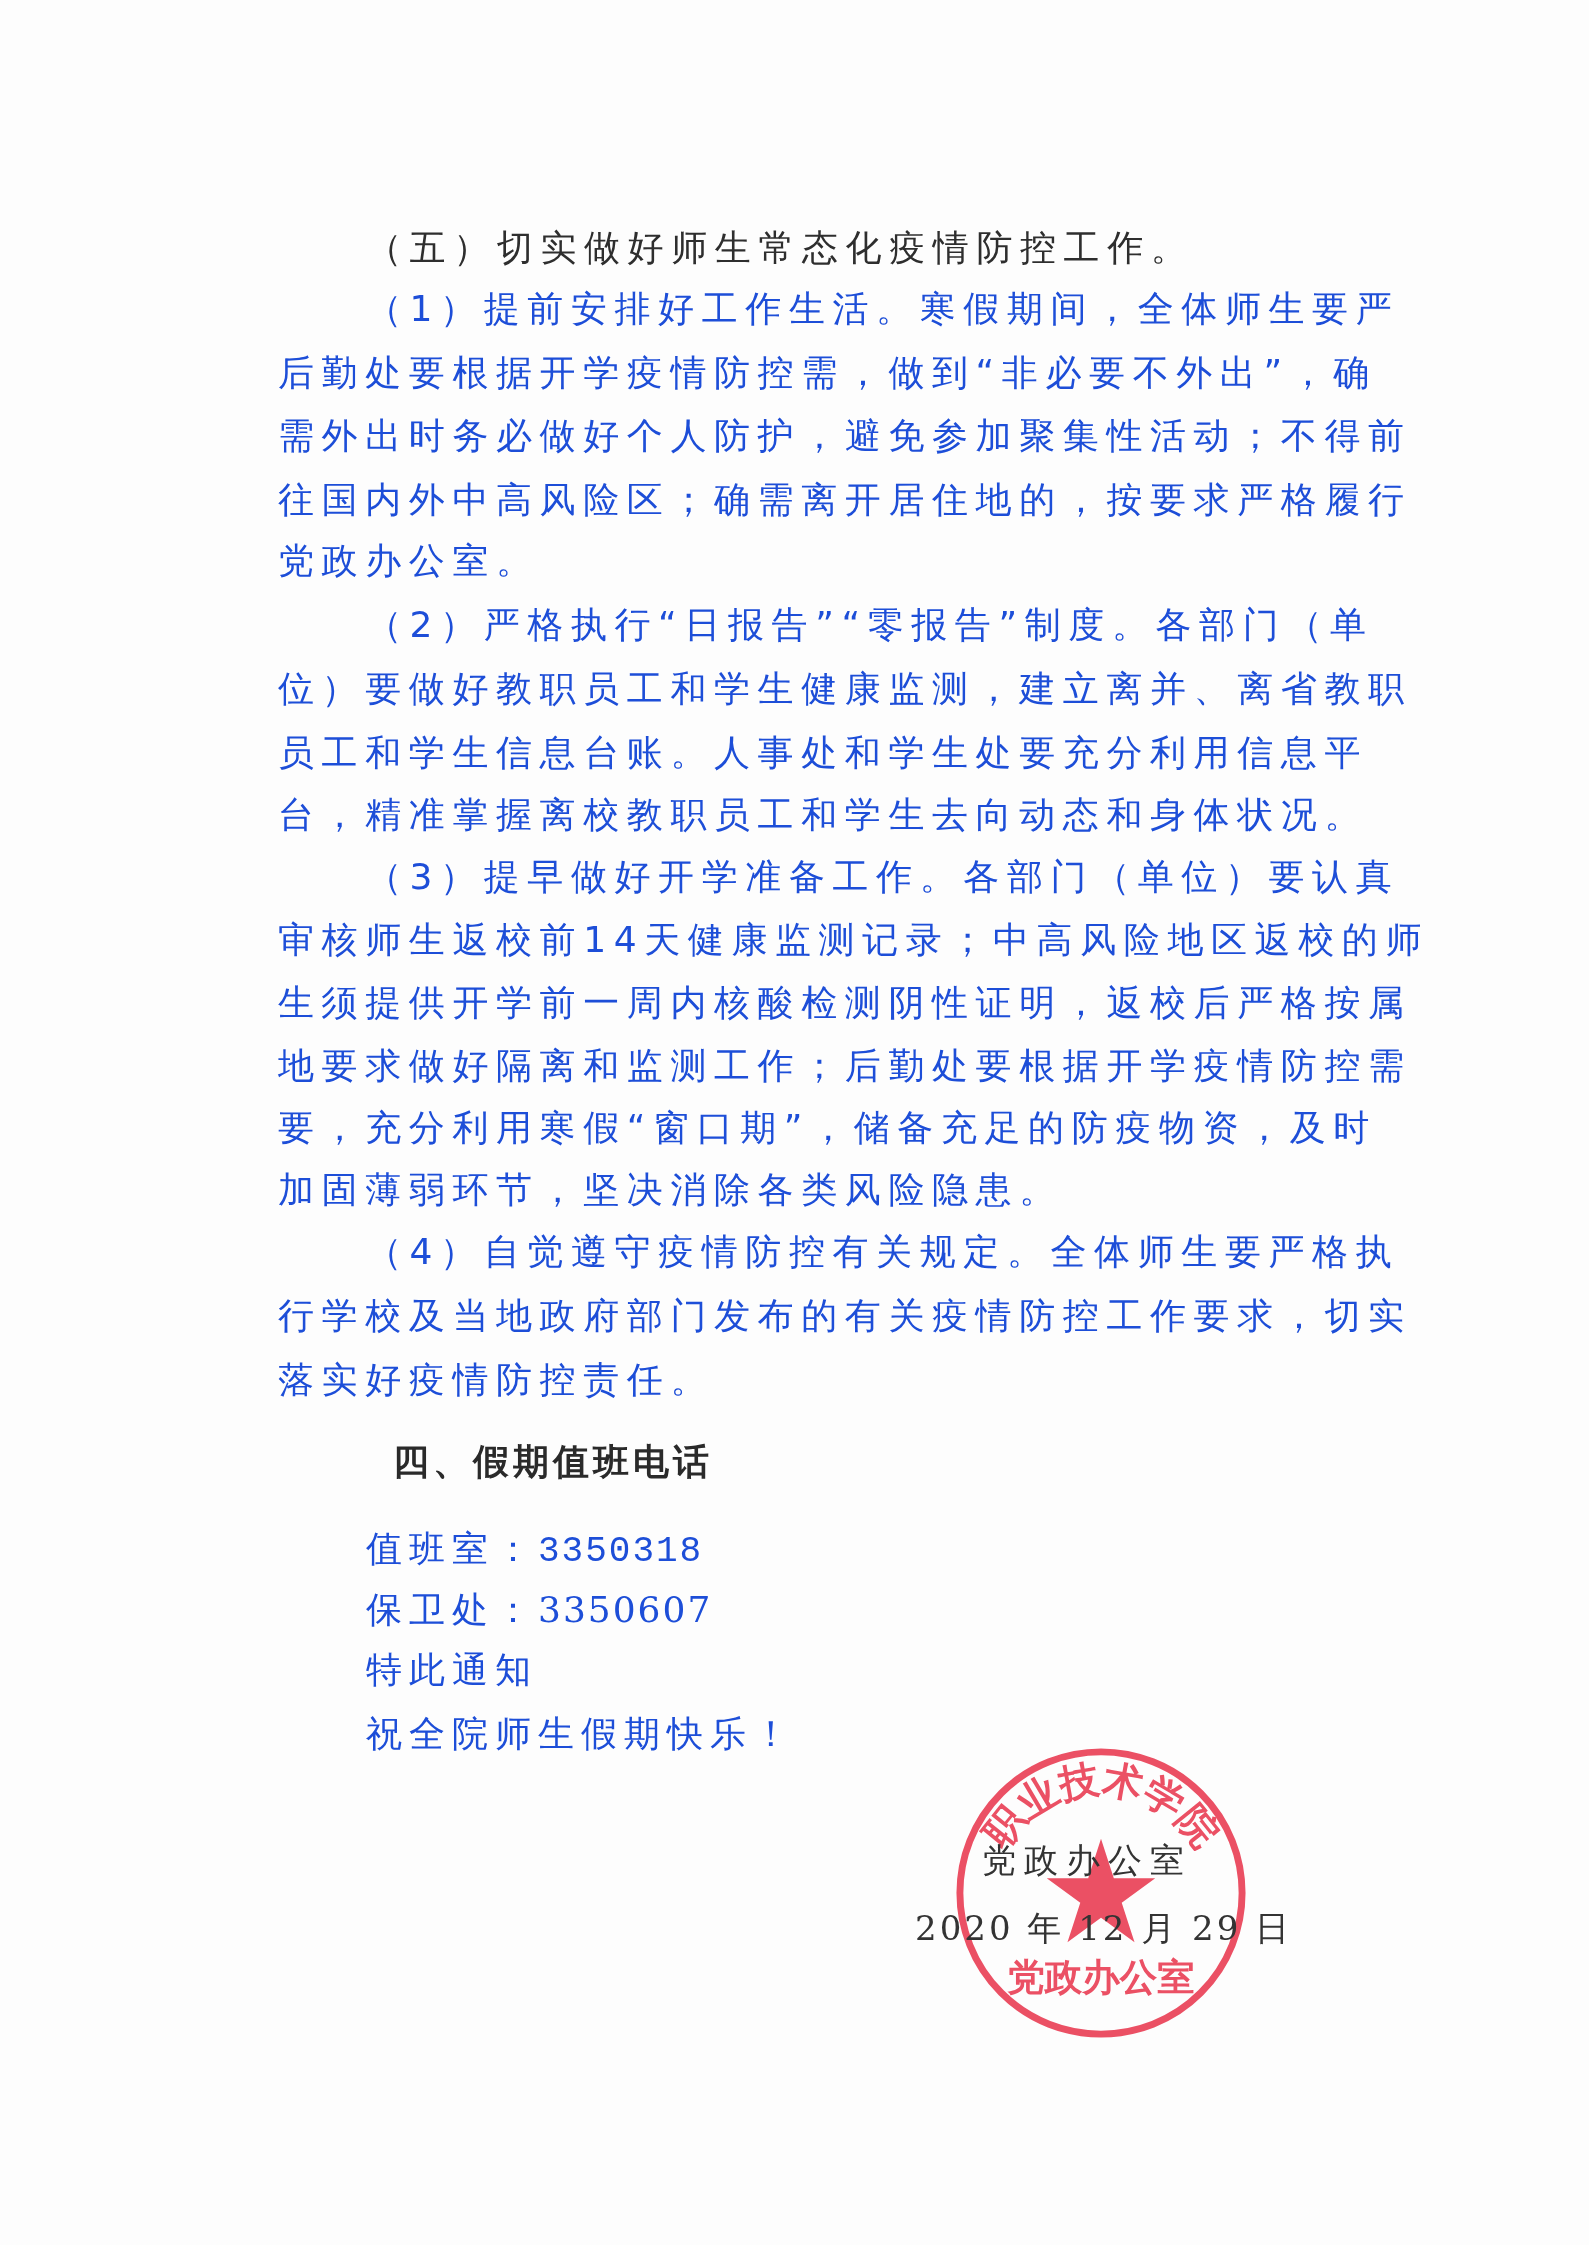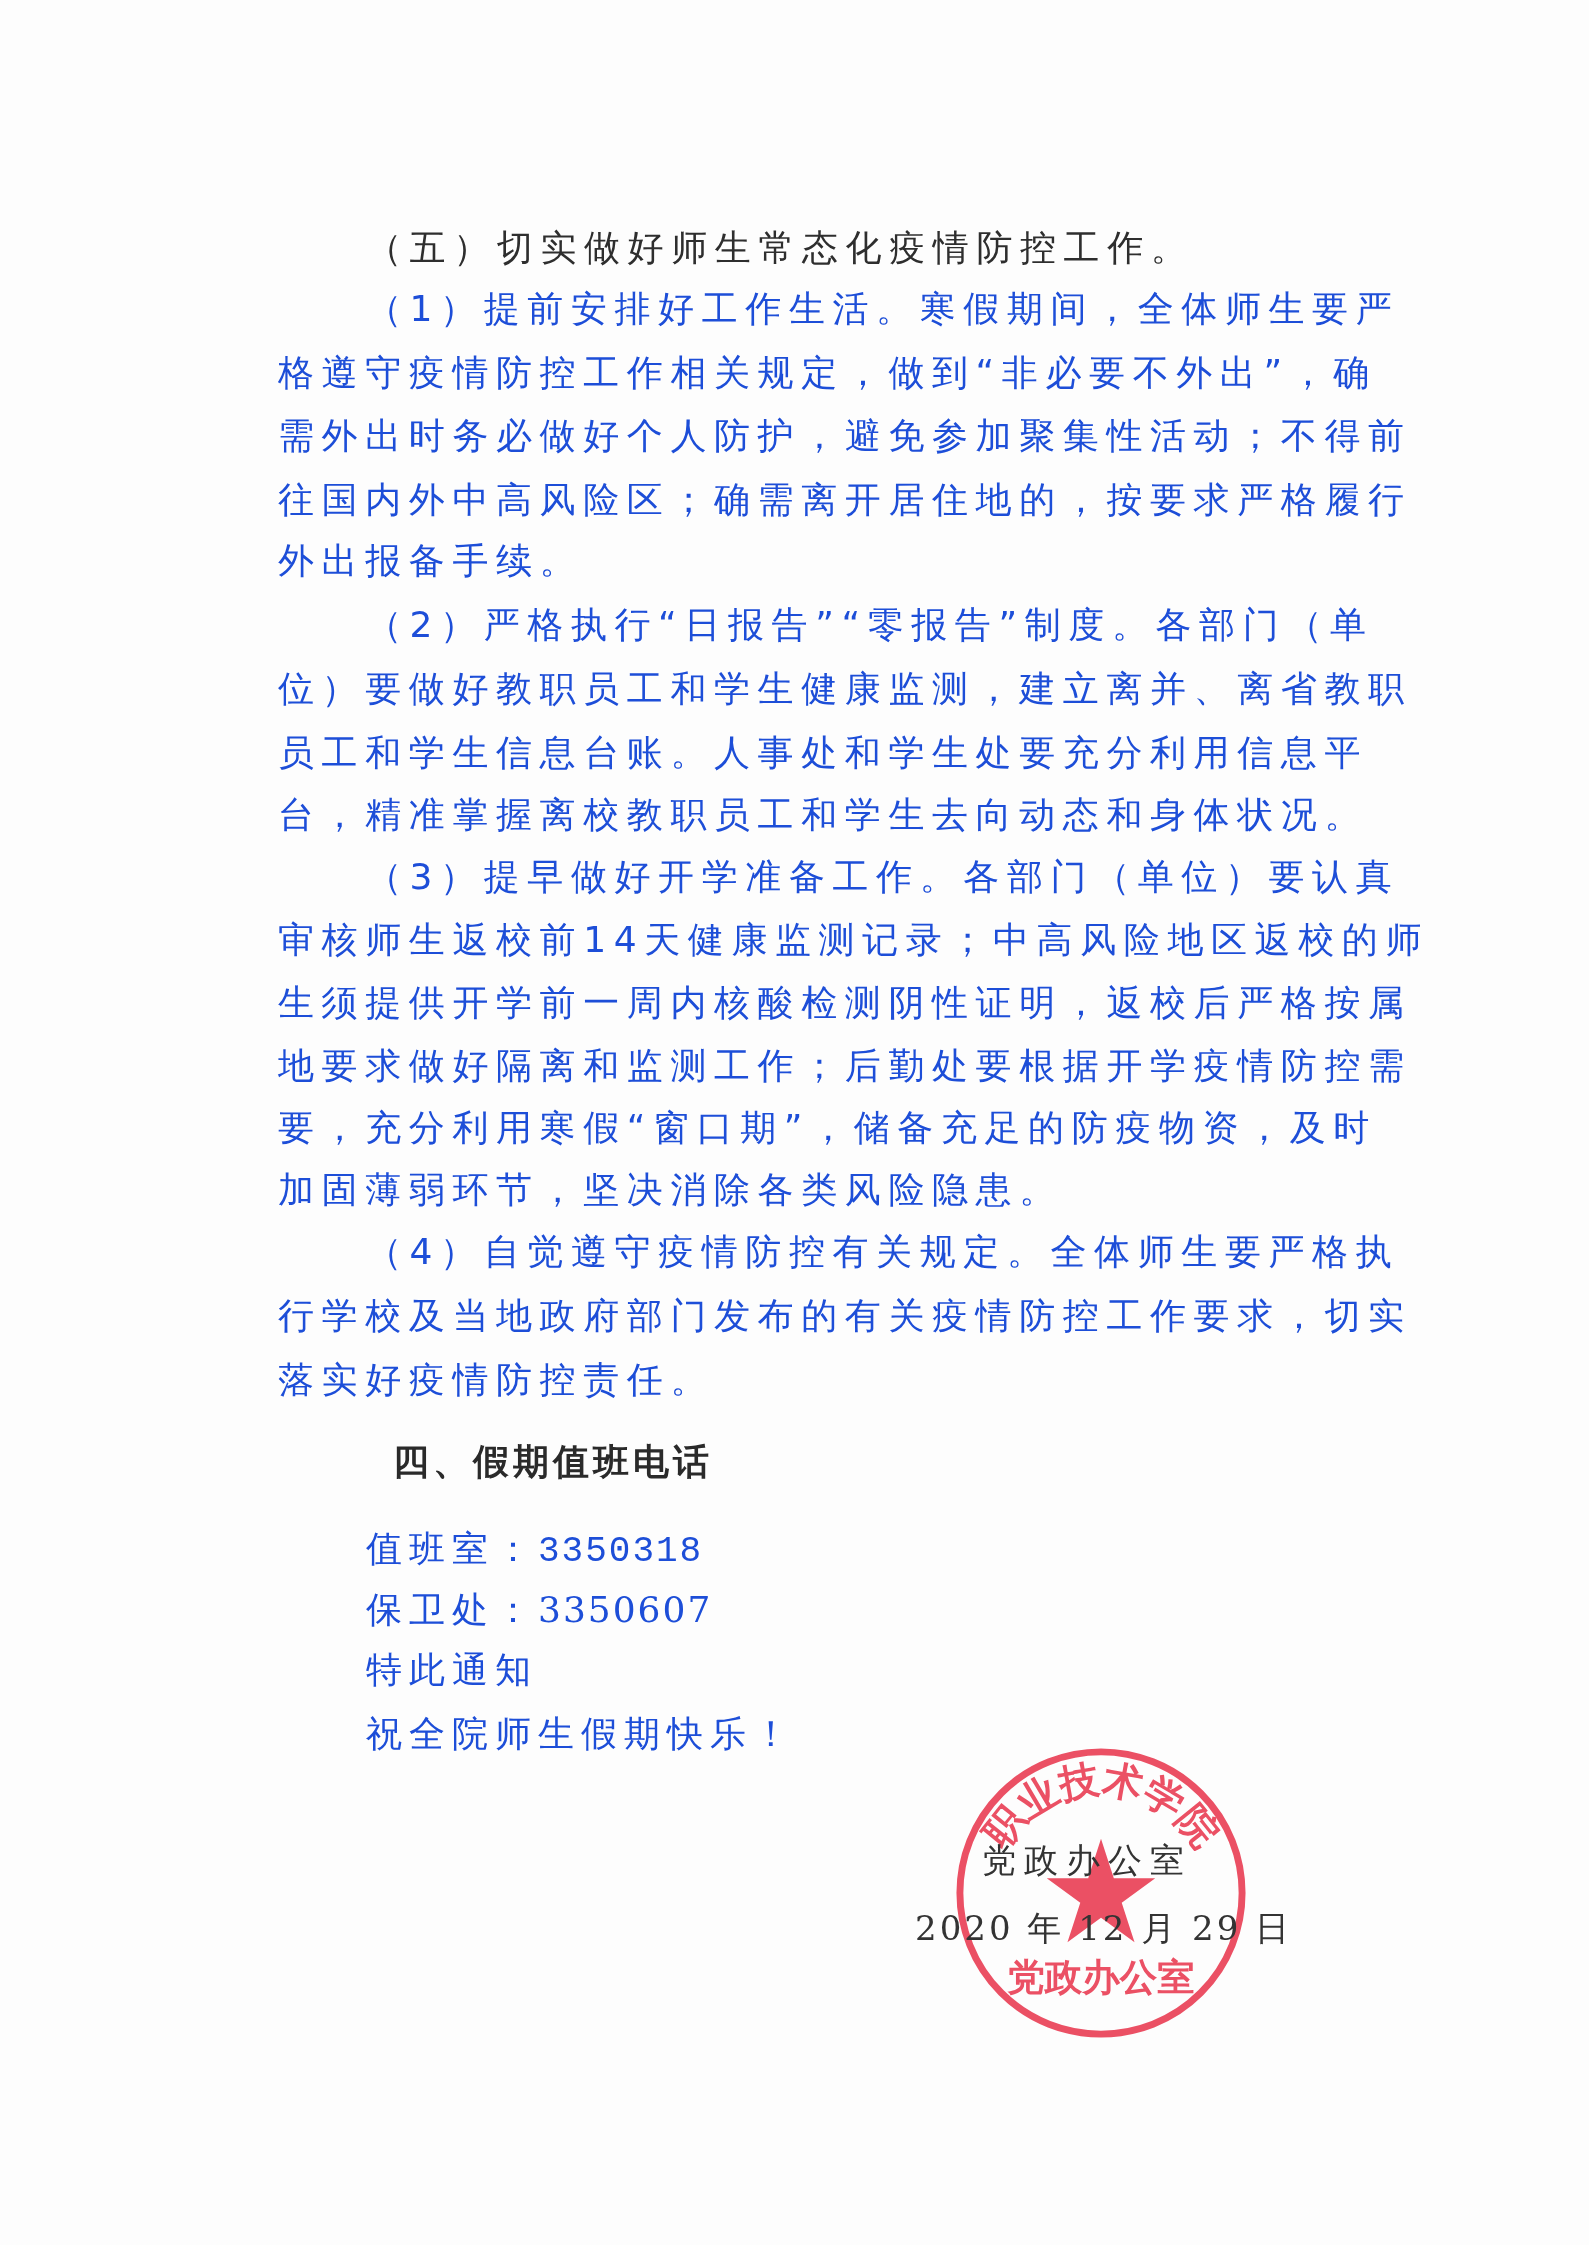--- a/index.html
+++ b/index.html
@@ -21,24 +21,24 @@
   .stamp svg { width: 100%; height: 100%; }
 </style>
 </head>
 <body>
 
 <div class="page">
 
   <div class="line indent lead" style="top:217px;">（五）切实做好师生常态化疫情防控工作。</div>
 
   <div class="line indent" style="top:278px;">（1）提前安排好工作生活。寒假期间，全体师生要严</div>
-  <div class="line" style="top:342px;">格遵守疫情防控工作相关规定，做到“非必要不外出”，确</div>
+  <div class="line" style="top:342px;">后勤处要根据开学疫情防控需，做到“非必要不外出”，确</div>
   <div class="line" style="top:405px;">需外出时务必做好个人防护，避免参加聚集性活动；不得前</div>
   <div class="line" style="top:469px;">往国内外中高风险区；确需离开居住地的，按要求严格履行</div>
-  <div class="line" style="top:530px;">外出报备手续。</div>
+  <div class="line" style="top:530px;">党政办公室。</div>
 
   <div class="line indent" style="top:594px;">（2）严格执行“日报告”“零报告”制度。各部门（单</div>
   <div class="line" style="top:658px;text-align:center;">位）要做好教职员工和学生健康监测，建立离并、离省教职</div>
   <div class="line" style="top:722px;">员工和学生信息台账。人事处和学生处要充分利用信息平</div>
   <div class="line" style="top:784px;">台，精准掌握离校教职员工和学生去向动态和身体状况。</div>
 
   <div class="line indent" style="top:846px;">（3）提早做好开学准备工作。各部门（单位）要认真</div>
   <div class="line" style="top:909px;">审核师生返校前14天健康监测记录；中高风险地区返校的师</div>
   <div class="line" style="top:972px;">生须提供开学前一周内核酸检测阴性证明，返校后严格按属</div>
   <div class="line" style="top:1035px;">地要求做好隔离和监测工作；后勤处要根据开学疫情防控需</div>

